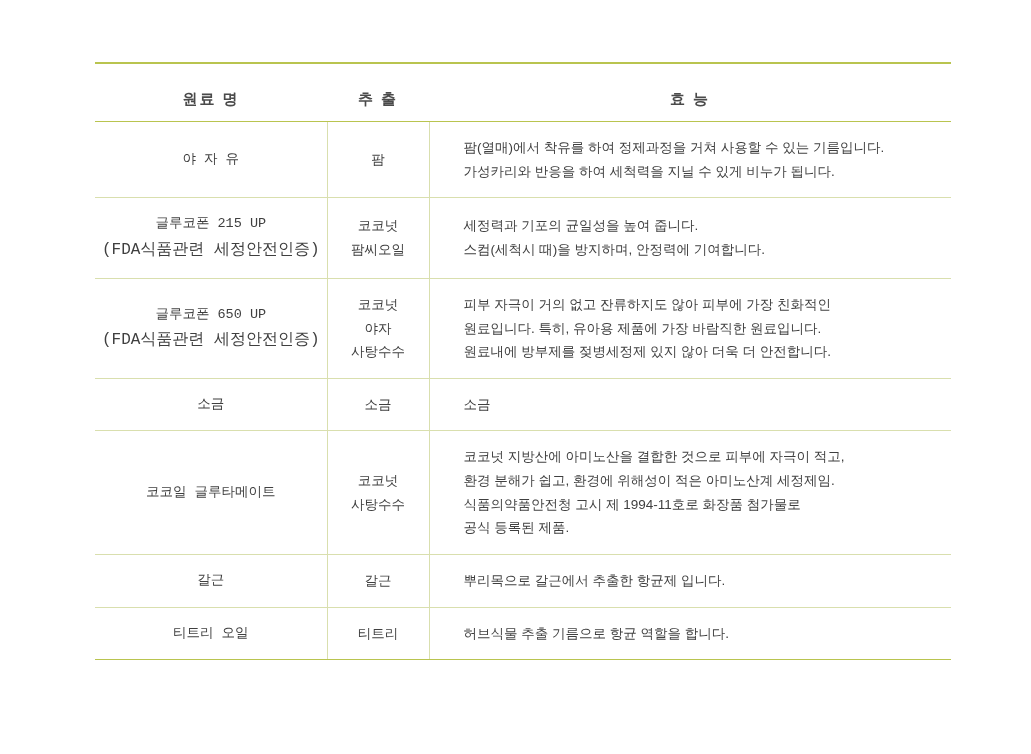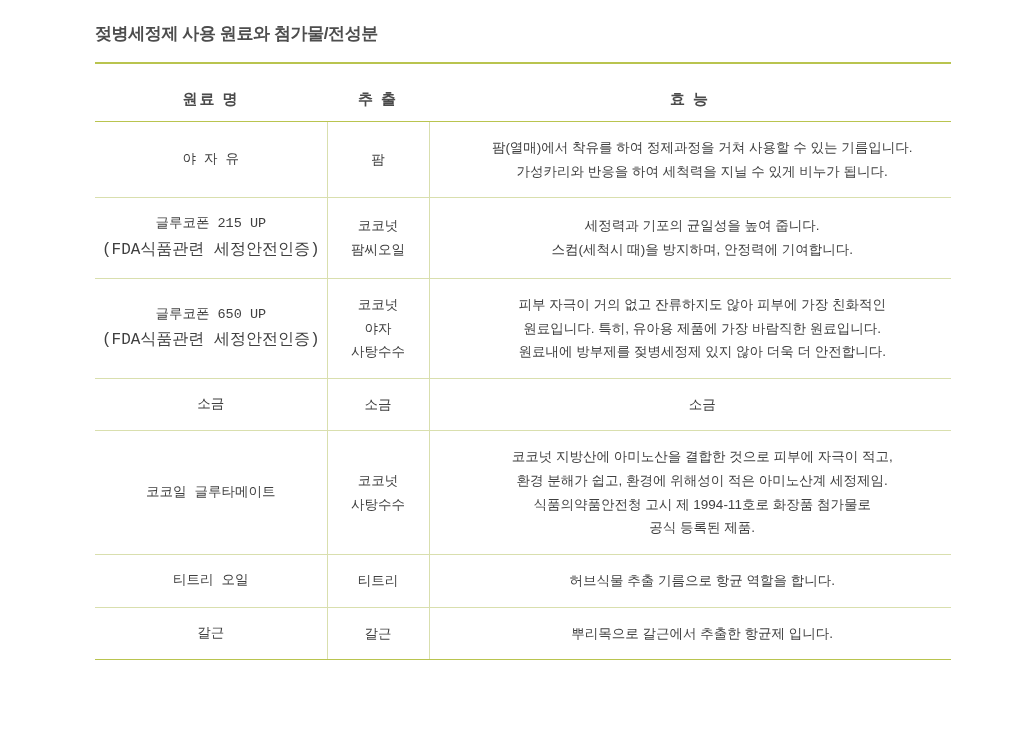--- a/index.html
+++ b/index.html
@@ -76,40 +76,37 @@
     padding: 14px 6px;
     border-right: 1px solid #d9dfae;
     font-family: Liberation Mono, monospace;
   }
   td.extract {
     text-align: center;
     padding: 14px 6px;
     border-right: 1px solid #d9dfae;
   }
   td.effect {
-    text-align: center;
+    text-align: left;
     padding: 14px 10px 14px 34px;
     margin-left: 16px;
   }
   .line {
     display: block;
     white-space: nowrap;
   }
   .sub {
     font-size: 16px;
   }
 </style>
 </head>
 <body>
 
 <div class="page">
 
-  <div class="title-wrap">
-    <div class="doc-title">젖병세정제 사용 원료와 첨가물/전성분</div>
-  </div>
 
   <div class="table-wrap">
     <table class="ingredients">
       <colgroup>
         <col class="c1">
         <col class="c2">
         <col class="c3">
       </colgroup>
       <thead>
         <tr>
@@ -188,38 +185,38 @@
           <td class="effect">
             <span class="line">코코넛 지방산에 아미노산을 결합한 것으로 피부에  자극이 적고,</span>
             <span class="line">환경 분해가 쉽고, 환경에 위해성이 적은 아미노산계 세정제임.</span>
             <span class="line">식품의약품안전청 고시 제 1994-11호로 화장품 첨가물로</span>
             <span class="line">공식 등록된 제품.</span>
           </td>
         </tr>
 
         <tr>
           <td class="name">
+            <span class="line">갈근</span>
+          </td>
+          <td class="extract">
+            <span class="line">갈근</span>
+          </td>
+          <td class="effect">
+            <span class="line">뿌리목으로 갈근에서 추출한 항균제 입니다.</span>
+          </td>
+        </tr>
+
+        <tr>
+          <td class="name">
             <span class="line">티트리 오일</span>
           </td>
           <td class="extract">
             <span class="line">티트리</span>
           </td>
           <td class="effect">
             <span class="line">허브식물 추출 기름으로 항균 역할을 합니다.</span>
-          </td>
-        </tr>
-
-        <tr>
-          <td class="name">
-            <span class="line">갈근</span>
-          </td>
-          <td class="extract">
-            <span class="line">갈근</span>
-          </td>
-          <td class="effect">
-            <span class="line">뿌리목으로 갈근에서 추출한 항균제 입니다.</span>
           </td>
         </tr>
       </tbody>
     </table>
   </div>
 
 </div>
 
 </body></html>

